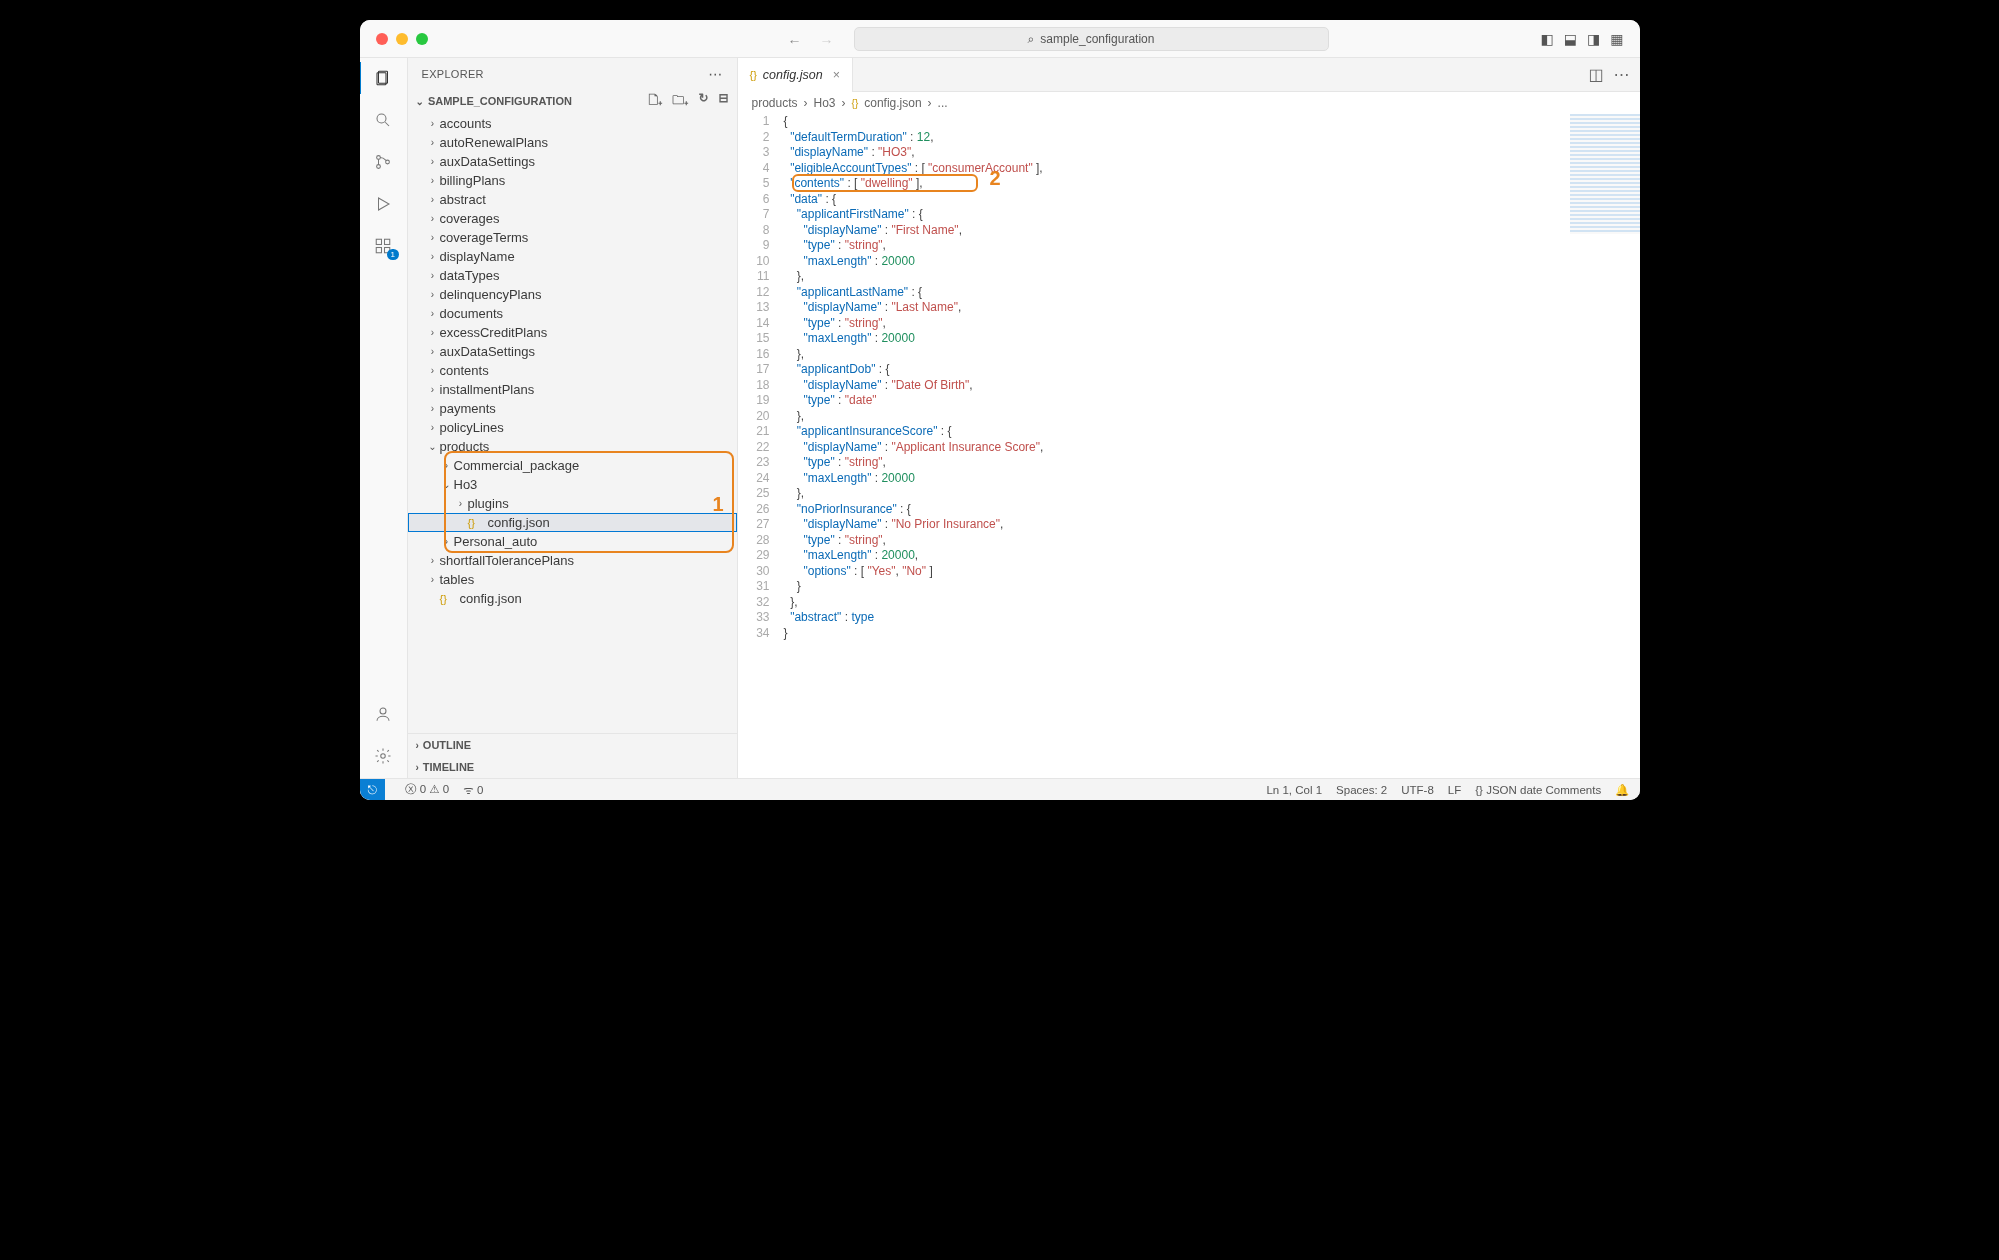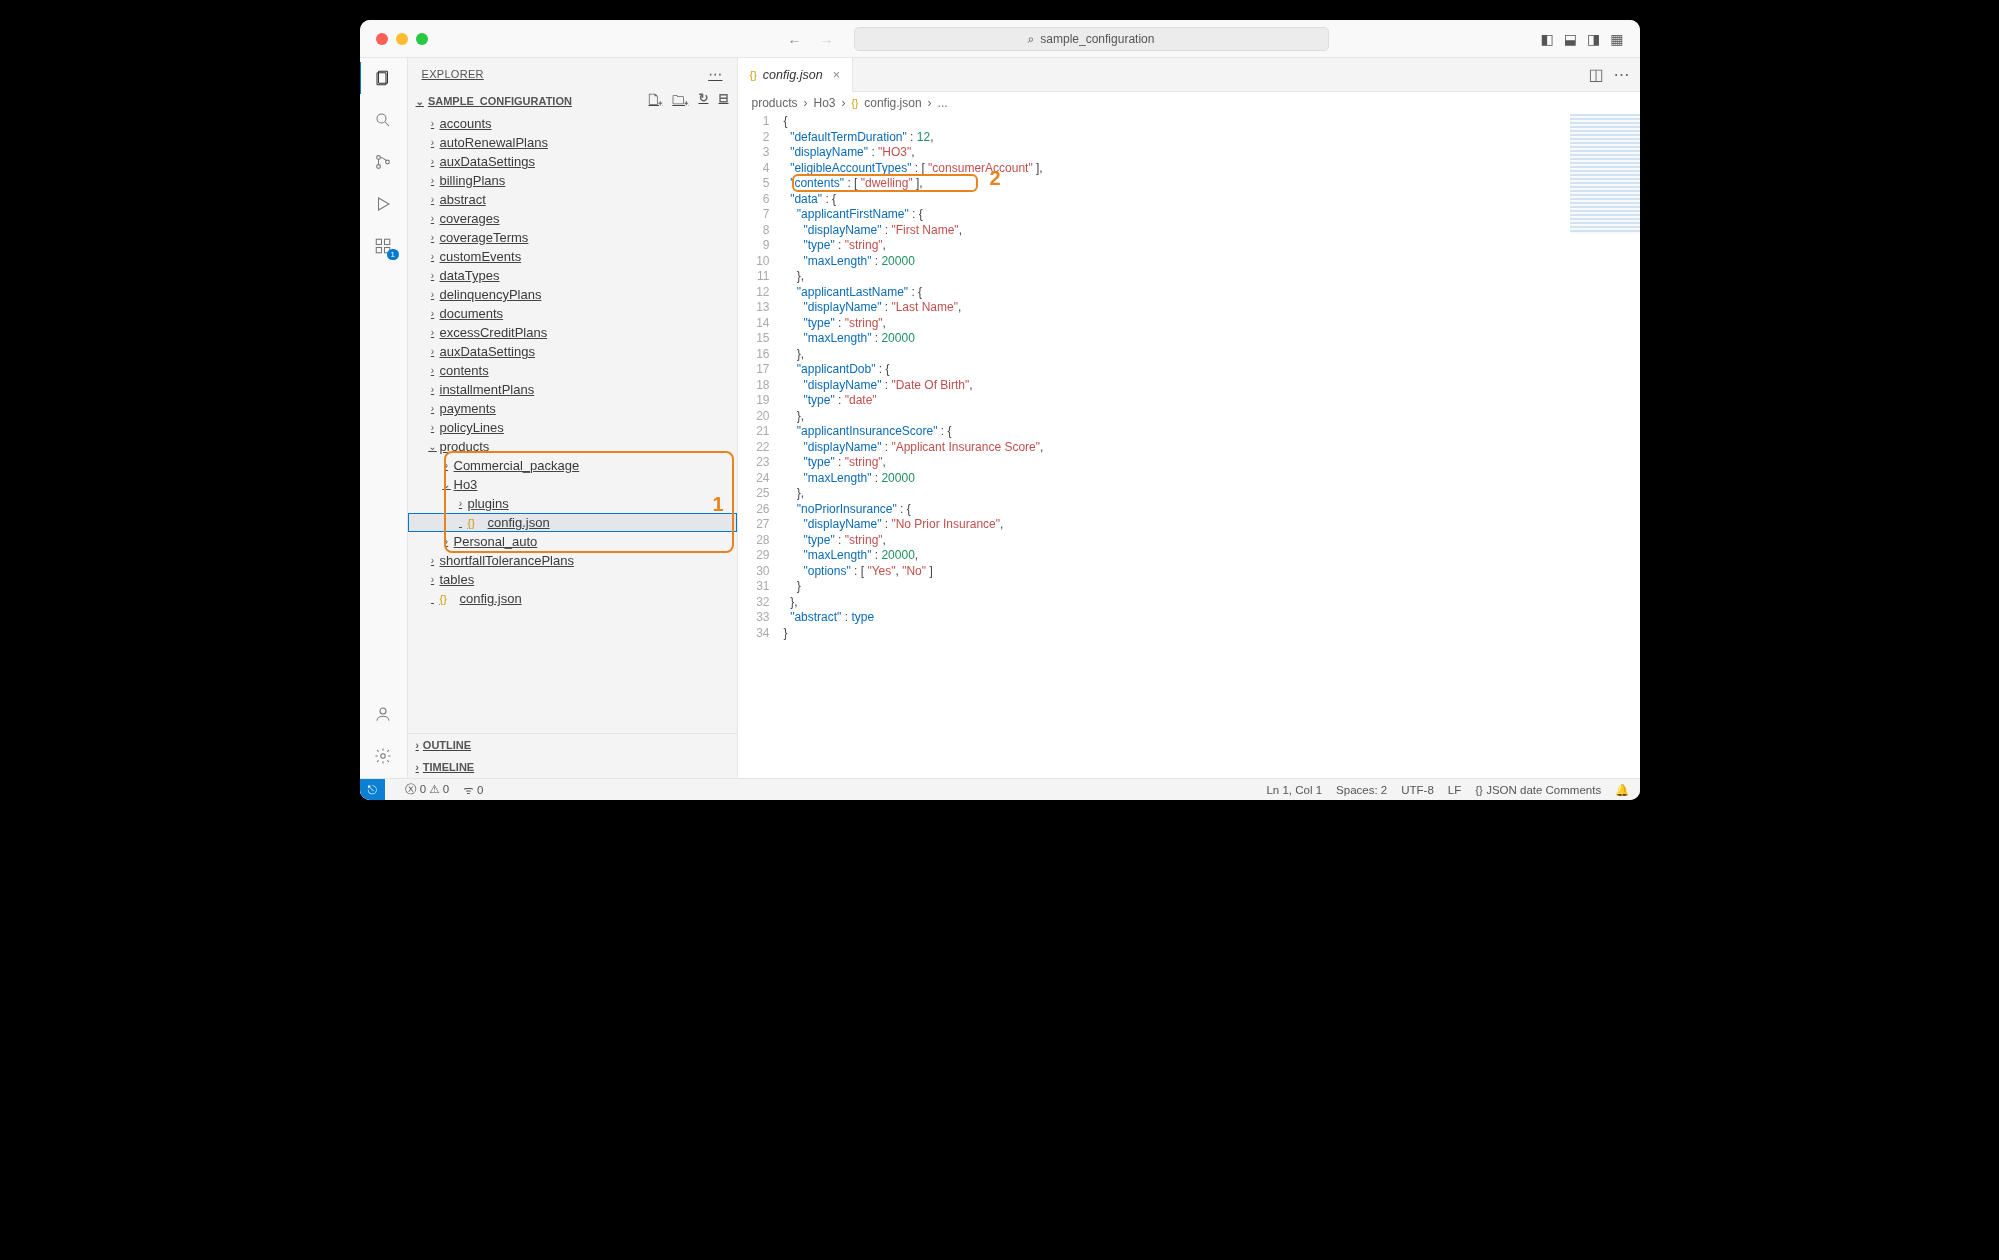--- a/index.html
+++ b/index.html
@@ -12,21 +12,21 @@
 .nav-arrows { display:flex; gap:18px; margin-left:360px; color:#888; font-size:14px; }
 .search { flex:0 0 475px; margin-left:20px; height:24px; background:#ececec; border:1px solid #ddd; border-radius:5px; display:flex; align-items:center; justify-content:center; font-size:12px; color:#555; }
 .layout-icons { margin-left:auto; display:flex; gap:10px; color:#555; font-size:14px; }
 .body { flex:1; display:flex; overflow:hidden; }
 .activity { width:48px; background:#f9f9f9; border-right:1px solid #e5e5e5; display:flex; flex-direction:column; align-items:center; padding-top:8px; gap:18px; color:#777; }
 .activity .ic { width:24px; height:24px; display:flex; align-items:center; justify-content:center; cursor:pointer; position:relative; }
 .activity .ic.active { color:#333; }
 .activity .ic.active::before { content:""; position:absolute; left:-12px; top:-4px; bottom:-4px; width:2px; background:#007acc; }
 .activity .spacer { flex:1; }
 .badge { position:absolute; bottom:-2px; right:-4px; background:#007acc; color:#fff; font-size:8px; border-radius:7px; padding:0 4px; line-height:11px; }
-.sidebar { width:330px; background:#f4f4f4; border-right:1px solid #e5e5e5; display:flex; flex-direction:column; font-size:12.5px; color:#444;text-decoration:underline; }
+.sidebar { width:330px; background:#f4f4f4; border-right:1px solid #e5e5e5; display:flex; flex-direction:column; font-size:12.5px; color:#444; }
 .side-head { height:32px; display:flex; align-items:center; justify-content:space-between; padding:0 14px; font-size:11px; color:#555; letter-spacing:.3px; }
 .side-head .dots { font-size:14px; cursor:pointer; }
 .folder-head { height:22px; display:flex; align-items:center; padding:0 8px; font-weight:700; font-size:11px; color:#555; }
 .folder-head .chev { margin-right:4px; font-size:10px; }
 .folder-head .actions { margin-left:auto; display:flex; gap:10px; color:#666; font-size:12px; }
 .tree { flex:1; overflow:auto; padding:2px 0; }
 .tree-item { height:19px; display:flex; align-items:center; padding-left:14px; cursor:pointer; white-space:nowrap; }
 .tree-item.selected { background:#e4e6ea; outline:1px solid #0078d4; outline-offset:-1px; }
 .tree-item .chev { width:14px; font-size:10px; color:#555; text-align:center; }
 .tree-item .ficon { width:16px; font-size:11px; color:#cc9a00; margin-right:4px; }
@@ -173,21 +173,21 @@
           <div class="tree-item" style="padding-left: 18px;">
             <span class="chev">›</span>
             <span class="lbl">coverages</span>
           </div>
           <div class="tree-item" style="padding-left: 18px;">
             <span class="chev">›</span>
             <span class="lbl">coverageTerms</span>
           </div>
           <div class="tree-item" style="padding-left: 18px;">
             <span class="chev">›</span>
-            <span class="lbl">customEvents</span>
+            <span class="lbl">displayName</span>
           </div>
           <div class="tree-item" style="padding-left: 18px;">
             <span class="chev">›</span>
             <span class="lbl">dataTypes</span>
           </div>
           <div class="tree-item" style="padding-left: 18px;">
             <span class="chev">›</span>
             <span class="lbl">delinquencyPlans</span>
           </div>
           <div class="tree-item" style="padding-left: 18px;">

